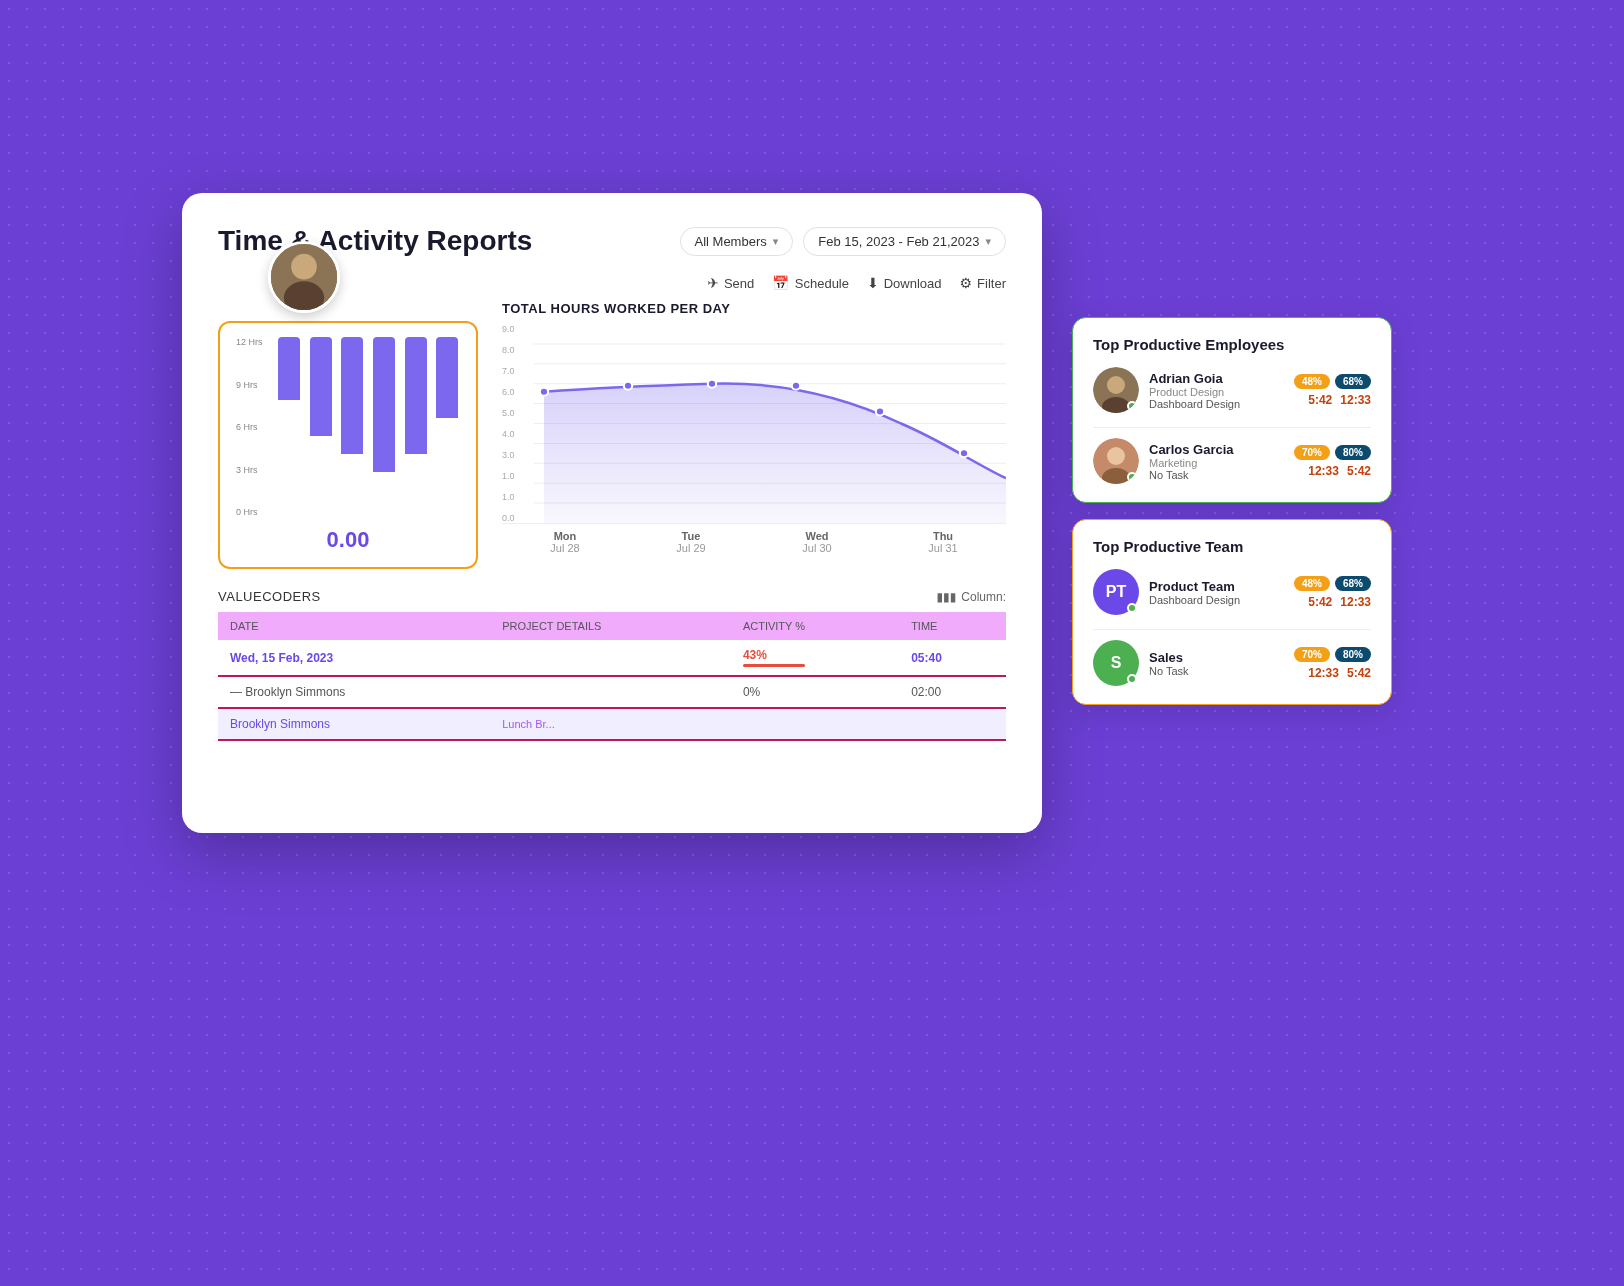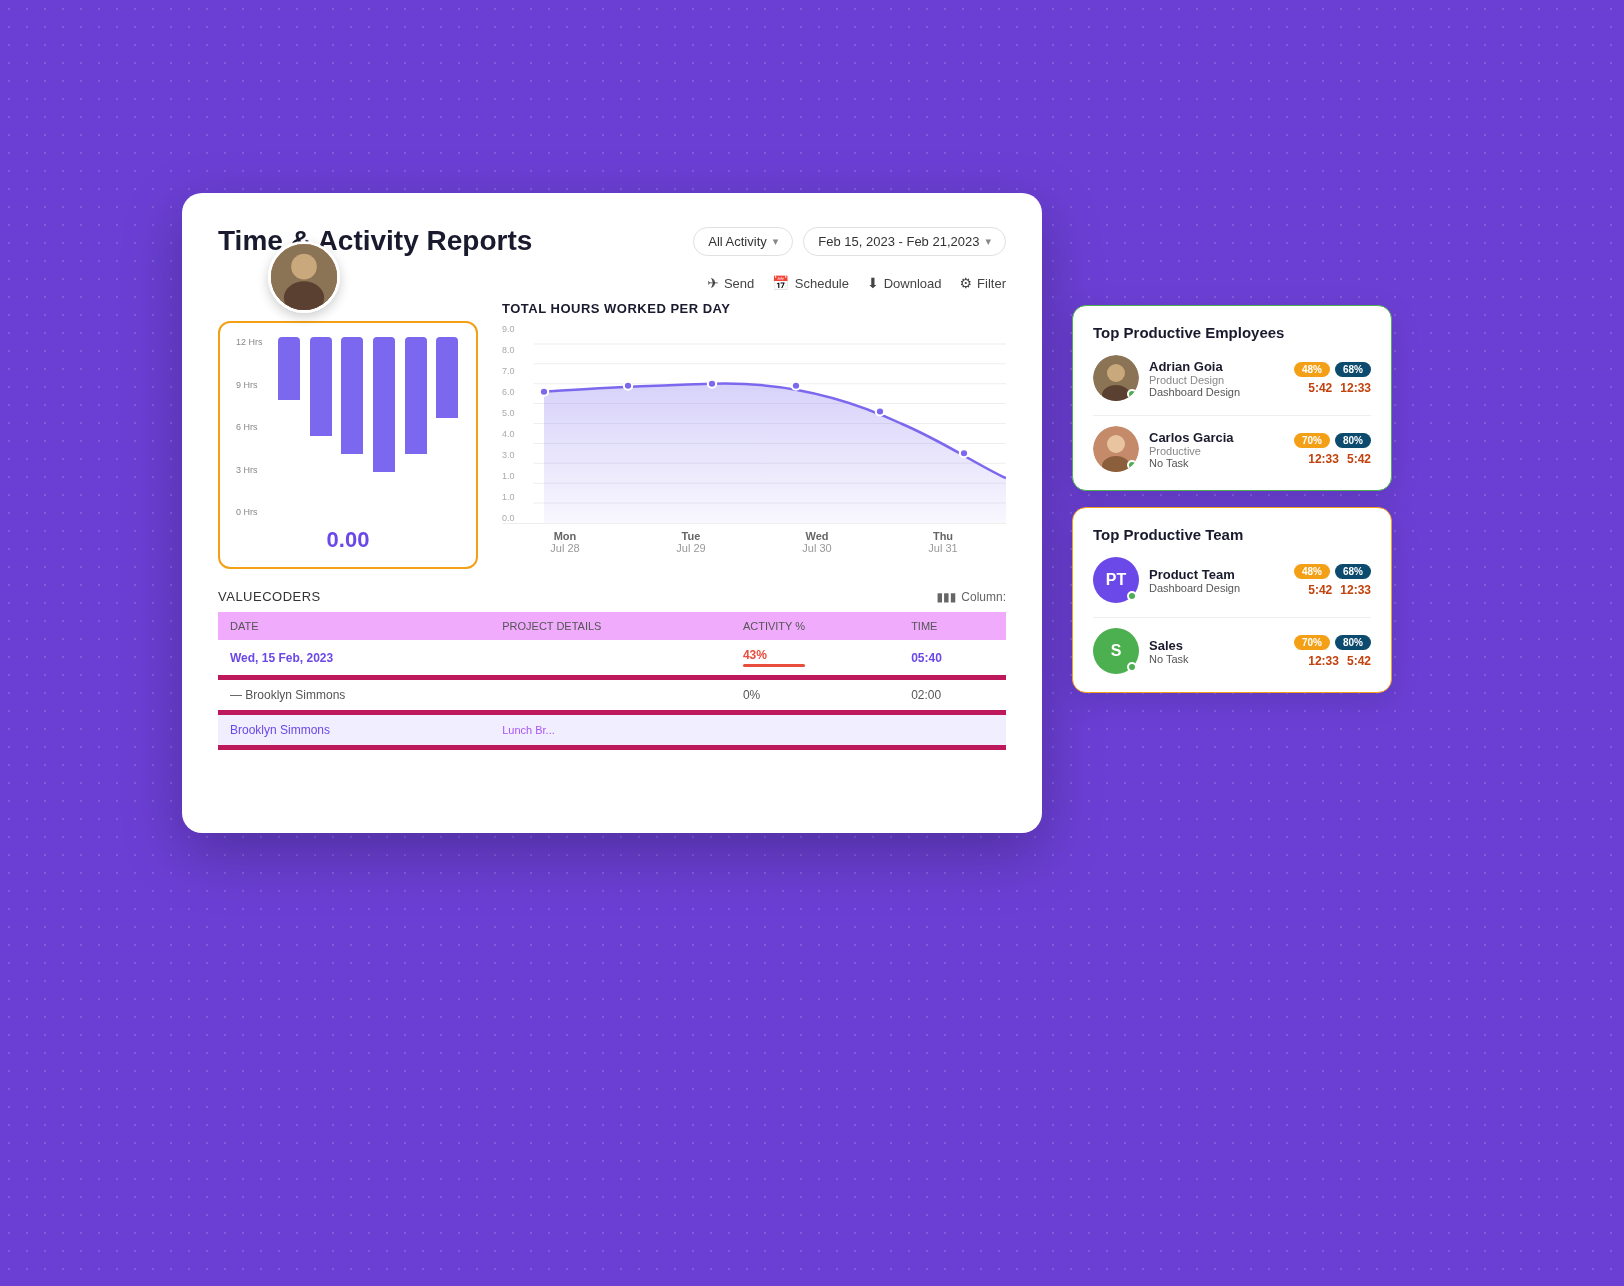--- a/index.html
+++ b/index.html
@@ -258,21 +258,21 @@
       background: #f0abfc;
       padding: 8px 12px;
       text-align: left;
       font-weight: 400;
       color: #555;
       font-size: 11px;
     }
 
     .data-table td {
       padding: 8px 12px;
-      border-bottom: 5px solid #be185d;
+      border-bottom: 2px solid #be185d;
     }
 
     .date-row td {
       color: #6B48E8;
       font-weight: 600;
     }
 
     .activity-pct {
       color: #e74c3c;
     }
@@ -289,21 +289,21 @@
     .task-highlight td {
       background: #f0eeff;
     }
 
     .task-name-link { color: #a855f7; font-size: 11px; }
 
     
     .floating-cards {
       position: absolute;
       right: -30px;
-      top: 112px;
+      top: 124px;
       display: flex;
       flex-direction: column;
       gap: 16px;
       z-index: 10;
     }
 
     .floating-card {
       background: #fff;
       border-radius: 14px;
       padding: 18px 20px;
@@ -461,21 +461,21 @@
 <body>
 
 <div style="position:relative; width:1100px; height:900px; display:flex; align-items:flex-start; justify-content:flex-start;">
 
   <div class="main-card">
 
     <div class="page-header">
       <h1 class="page-title">Time &amp; Activity Reports</h1>
       <div class="header-controls">
         <button class="dropdown-btn">
-          <span>All Activity</span>
+          <span>All Members</span>
           <span class="chevron">▾</span>
         </button>
         <button class="dropdown-btn">
           <span>Feb 15, 2023 - Feb 21,2023</span>
           <span class="chevron">▾</span>
         </button>
       </div>
     </div>
 
     <div class="toolbar">
@@ -694,21 +694,21 @@
         <div class="emp-avatar">
           <svg viewBox="0 0 46 46" width="46" height="46" xmlns="http://www.w3.org/2000/svg">
             <circle cx="23" cy="23" r="23" fill="#C48A6A"></circle>
             <circle cx="23" cy="18" r="9" fill="#e8c4a0"></circle>
             <ellipse cx="23" cy="40" rx="14" ry="10" fill="#8B5E3C"></ellipse>
           </svg>
           <div class="online-dot"></div>
         </div>
         <div class="emp-info">
           <div class="emp-name">Carlos Garcia</div>
-          <div class="emp-role">Productive</div>
+          <div class="emp-role">Marketing</div>
           <div class="emp-task">No Task</div>
         </div>
         <div class="emp-metrics">
           <div class="metric-badges">
             <span class="badge-orange">70%</span>
             <span class="badge-green">80%</span>
           </div>
           <div class="metric-times">
             <span>12:33</span>
             <span>5:42</span>

